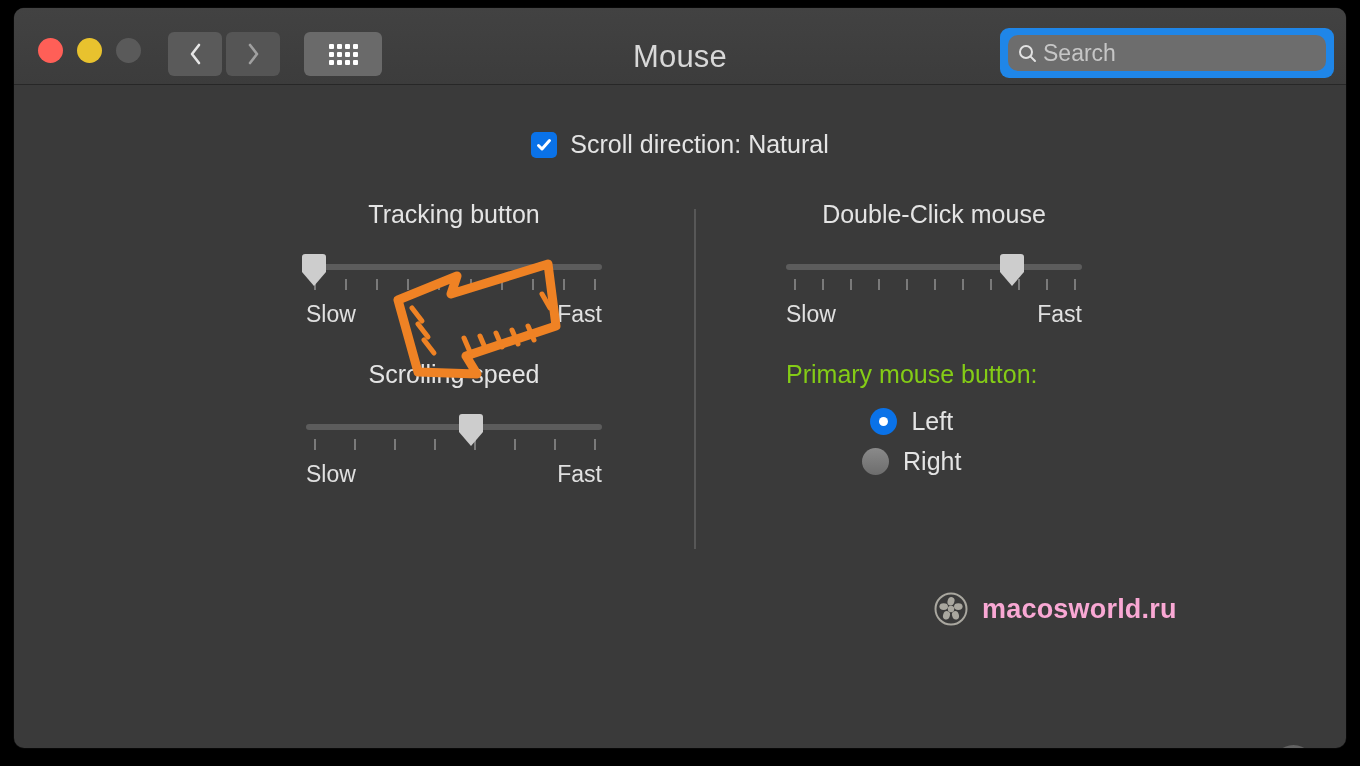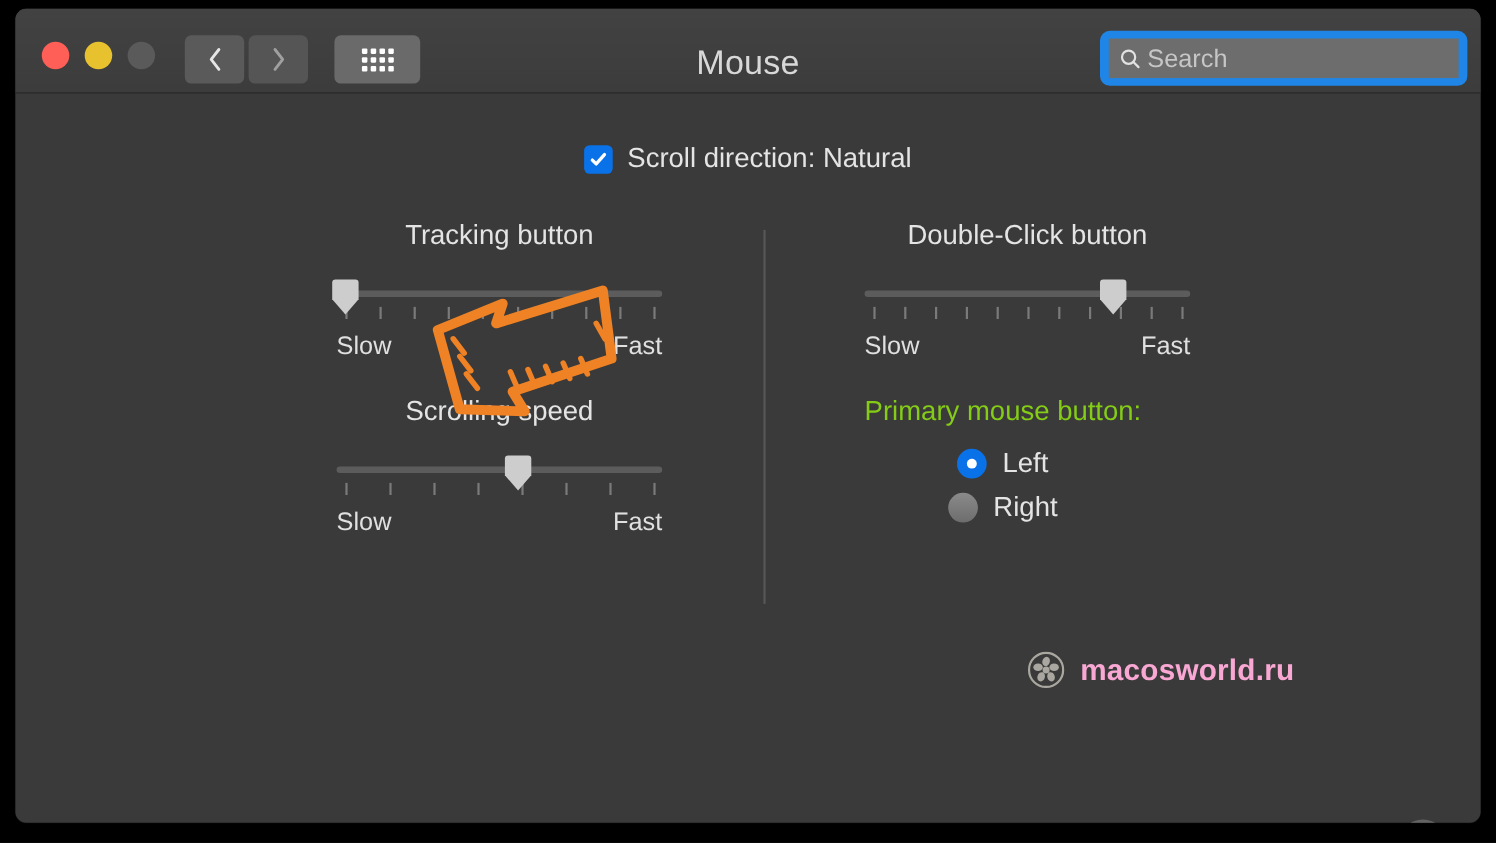--- a/index.html
+++ b/index.html
@@ -102,21 +102,21 @@
     border-radius: 9px;
     background: #1f86e8;
     display: flex;
     align-items: center;
     justify-content: center;
   }
   #searchfield {
     width: 318px;
     height: 36px;
     background: #6d6d6d;
-    border-radius: 0;
+    border-radius: 10px;
     display: flex;
     align-items: center;
     padding-left: 10px;
     box-sizing: border-box;
   }
   #search-icon {
     width: 19px; height: 19px;
     flex: 0 0 auto;
     margin-right: 6px;
   }
@@ -427,21 +427,21 @@
             </svg>
         </div>
       </div>
       <div class="srow-labels">
         <span>Slow</span>
         <span>Fast</span>
       </div>
     </div>
 
     <div class="sgroup" id="g-dclick" style="left:772px; top:116px; width:296px;">
-      <div class="sgroup-title">Double-Click button</div>
+      <div class="sgroup-title">Double-Click mouse</div>
       <div class="slider" id="sl-dclick">
         <div class="strack"></div>
         <div class="sticks">
             <i style="left: 8px;"></i>
             <i style="left: 36px;"></i>
             <i style="left: 64px;"></i>
             <i style="left: 92px;"></i>
             <i style="left: 120px;"></i>
             <i style="left: 148px;"></i>
             <i style="left: 176px;"></i>

